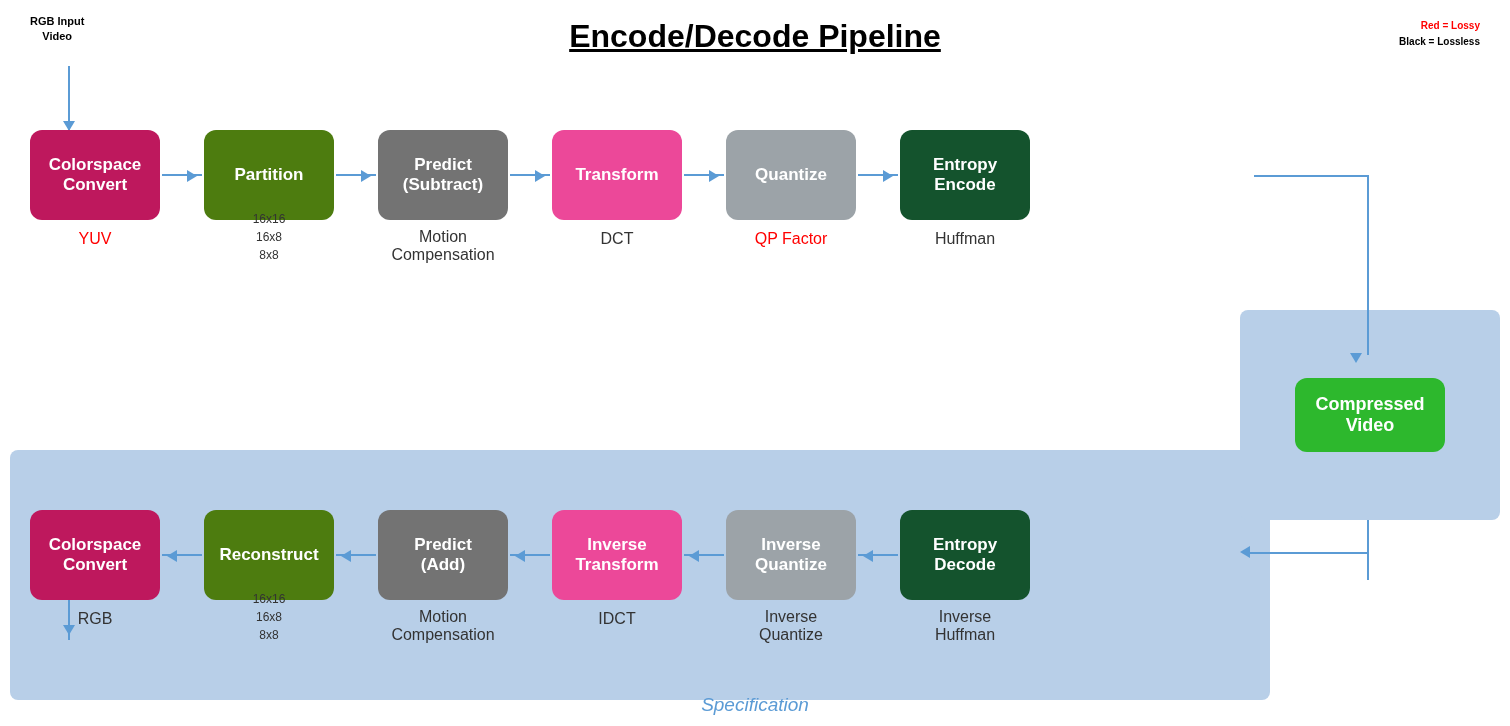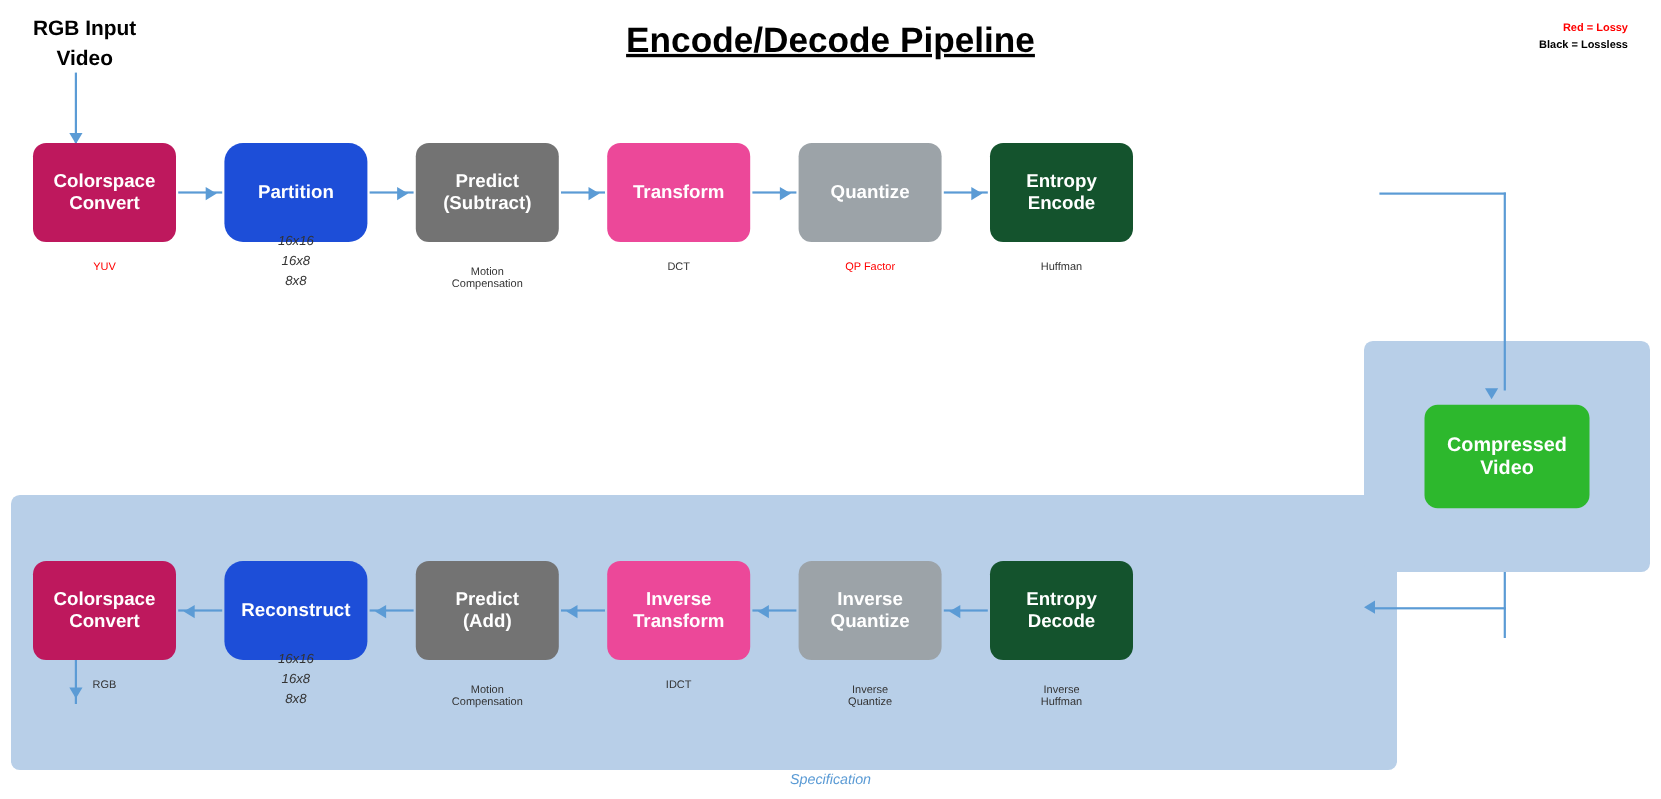--- a/index.html
+++ b/index.html
@@ -32,21 +32,21 @@
       font-size: 10px;
       line-height: 1.6;
     }
     .legend .red { color: red; font-weight: bold; }
     .legend .black { color: black; font-weight: bold; }
 
     .rgb-input-label {
       position: absolute;
       top: 14px;
       left: 30px;
-      font-size: 19px;
+      font-size: 11px;
       font-weight: bold;
       text-align: center;
       line-height: 1.4;
     }
 
     
     .encoder-row {
       position: absolute;
       top: 130px;
       left: 30px;
@@ -92,21 +92,21 @@
       font-size: 17px;
       font-weight: bold;
       color: white;
       width: 130px;
       height: 90px;
       flex-shrink: 0;
       position: relative;
     }
 
     .box-orange { background: #be185d; }
-    .box-green { background: #1d4ed8; border-radius: 17px; }
+    .box-green { background: #4d7c0f; }
     .box-purple { background: #737373; }
     .box-navy { background: #ec4899; }
     .box-gray { background: #9ca3a8; }
     .box-black { background: #14532d; }
     .box-bright-green { background: #2db82d; }
 
     
     .arrow-right {
       width: 40px;
       height: 0;
@@ -139,38 +139,37 @@
       top: -6px;
       border: 6px solid transparent;
       border-right: 10px solid #5b9bd5;
     }
 
     .sub-label {
       position: absolute;
       bottom: -28px;
       left: 50%;
       transform: translateX(-50%);
-      font-size: 10px;
+      font-size: 16px;
       color: #333;
       white-space: nowrap;
       text-align: center;
     }
     .sub-label-red { color: red; }
 
     .sub-label-multi {
       position: absolute;
       bottom: -44px;
       left: 50%;
       transform: translateX(-50%);
       font-size: 12px;
       color: #333;
       white-space: nowrap;
       text-align: center;
       line-height: 1.5;
-      font-style: italic;
     }
 
     
     .input-arrow {
       position: absolute;
       top: 66px;
       left: 68px;
       width: 2px;
       height: 70px;
       background: #5b9bd5;
@@ -183,21 +182,21 @@
       border: 6px solid transparent;
       border-top: 10px solid #5b9bd5;
     }
 
     
     .spec-label {
       position: absolute;
       bottom: 10px;
       left: 50%;
       transform: translateX(-50%);
-      font-size: 13px;
+      font-size: 19px;
       color: #5b9bd5;
       font-style: italic;
     }
 
     
     .output-arrow {
       position: absolute;
       top: 560px;
       left: 68px;
       width: 2px;
@@ -266,21 +265,21 @@
   </div>
   <div class="arrow-right"></div>
 
   <div class="box-wrapper">
     <div class="pipe-box box-black">Entropy<br>Encode</div>
     <div class="sub-label">Huffman</div>
   </div>
 </div>
 
 <div class="compressed-area">
-  <div class="pipe-box box-bright-green" style="width:150px;height:94px;font-size:18px;">Compressed<br>Video</div>
+  <div class="pipe-box box-bright-green" style="width:150px;height:74px;font-size:18px;">Compressed<br>Video</div>
 </div>
 
 <div style="position:absolute; top:175px; right:141px; width:2px; height:180px; background:#5b9bd5;"></div>
 
 <div style="position:absolute; top:175px; right:141px; height:2px; width:115px; background:#5b9bd5;"></div>
 
 <div style="position:absolute; top:353px; right:148px; border:6px solid transparent; border-top:10px solid #5b9bd5;"></div>
 
 <div style="position:absolute; top:520px; right:141px; width:2px; height:60px; background:#5b9bd5;"></div>
 

